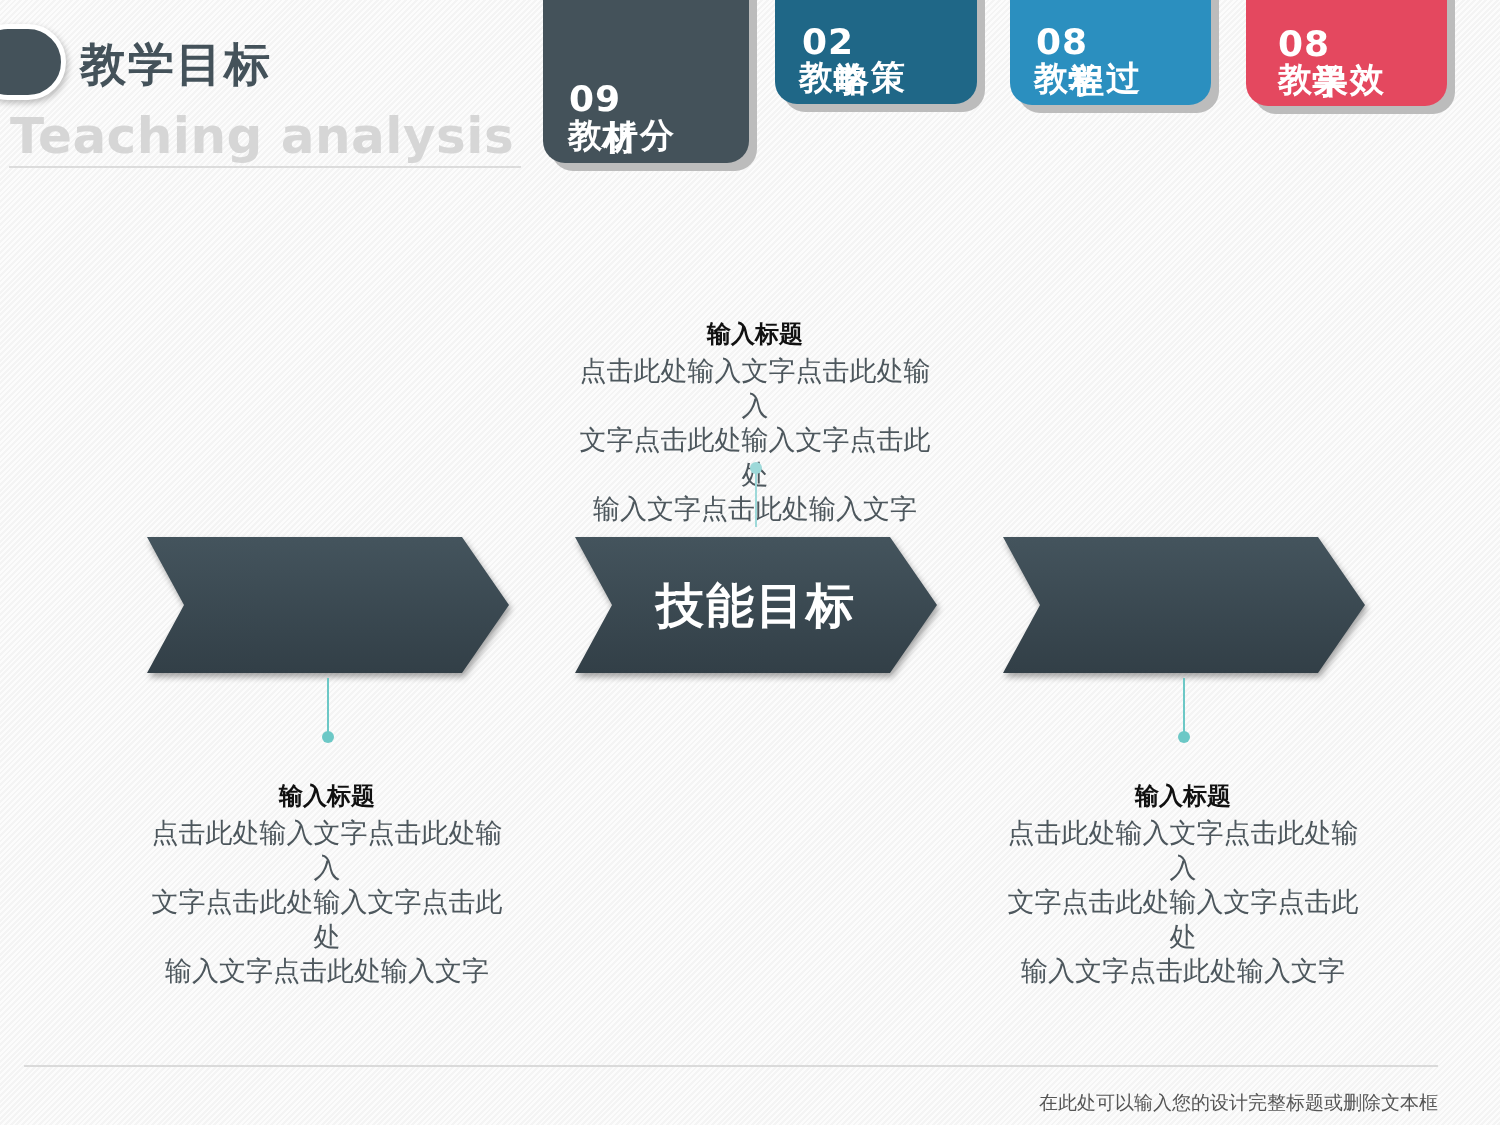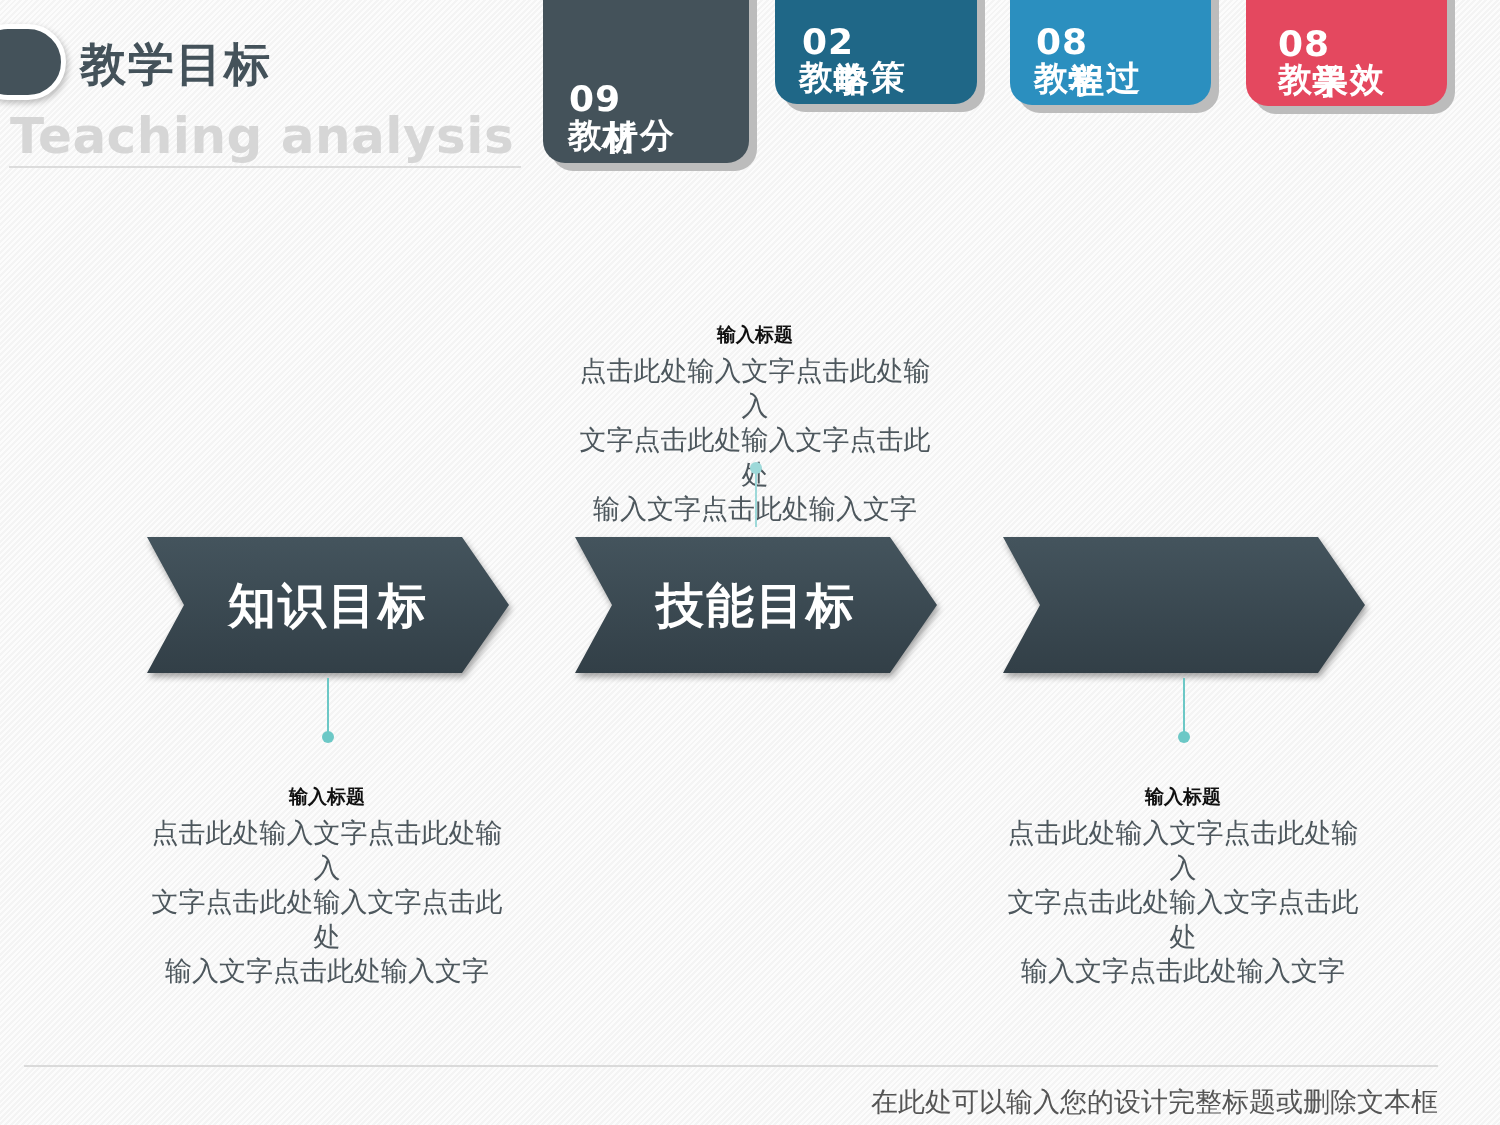--- a/index.html
+++ b/index.html
@@ -44,28 +44,28 @@
     position:absolute; inset:0;
     background:linear-gradient(#44545d, #323f47);
     clip-path:polygon(0 0, 315px 0, 362px 68px, 315px 136px, 0 136px, 37px 68px);
   }
   .chev .txt {
     position:absolute; left:0; right:0; top:38px; text-align:center;
     color:#ffffff; font-size:48px; font-weight:bold; letter-spacing:2px; line-height:60px;
   }
 
   .block { position:absolute; width:360px; text-align:center; }
-  .block .h { font-size:19px; font-weight:bold; color:#111; line-height:40px;text-align:center; }
+  .block .h { font-size:24px; font-weight:bold; color:#111; line-height:40px;text-align:center; }
   .block .p { font-size:27px; color:#4d575d; line-height:34.5px; }
 
   .vline { position:absolute; width:2px; }
   .dot { position:absolute; width:12px; height:12px; border-radius:50%; }
 
   .footer-line { position:absolute; left:24px; top:1065px; width:1414px; height:2px; background:#dadada; }
-  .footer-text { position:absolute; right:62px; top:1082px; font-size:27px; color:#555; line-height:40px; }
+  .footer-text { position:absolute; right:62px; top:1082px; font-size:19px; color:#555; line-height:40px; }
 </style>
 </head>
 <body>
 
 <div class="pill"></div>
 <div class="title-cn">教学目标</div>
 <div class="title-en">Teaching analysis</div>
 <div class="title-line"></div>
 
 <div class="tab" style="left:543px;width:206px;height:183px;background:#44525a;">
@@ -97,21 +97,20 @@
   <div class="h">输入标题</div>
   <div class="p">点击此处输入文字点击此处输入</div>
   <div class="p">文字点击此处输入文字点击此处</div>
   <div class="p">输入文字点击此处输入文字</div>
 </div>
 <div class="dot" style="left:750px;top:462px;background:#9dd9d9;"></div>
 <div class="vline" style="left:755px;top:468px;height:59px;background:#9dd9d9;"></div>
 
 <div class="chev" style="left:147px;">
   <div class="shape"></div>
-  <div class="txt">知识目标</div>
 </div>
 <div class="chev" style="left:575px;">
   <div class="shape"></div>
   <div class="txt">技能目标</div>
 </div>
 <div class="chev" style="left:1003px;">
   <div class="shape"></div>
 </div>
 
 <div class="vline" style="left:327px;top:678px;height:58px;background:#6cc8c6;"></div>

